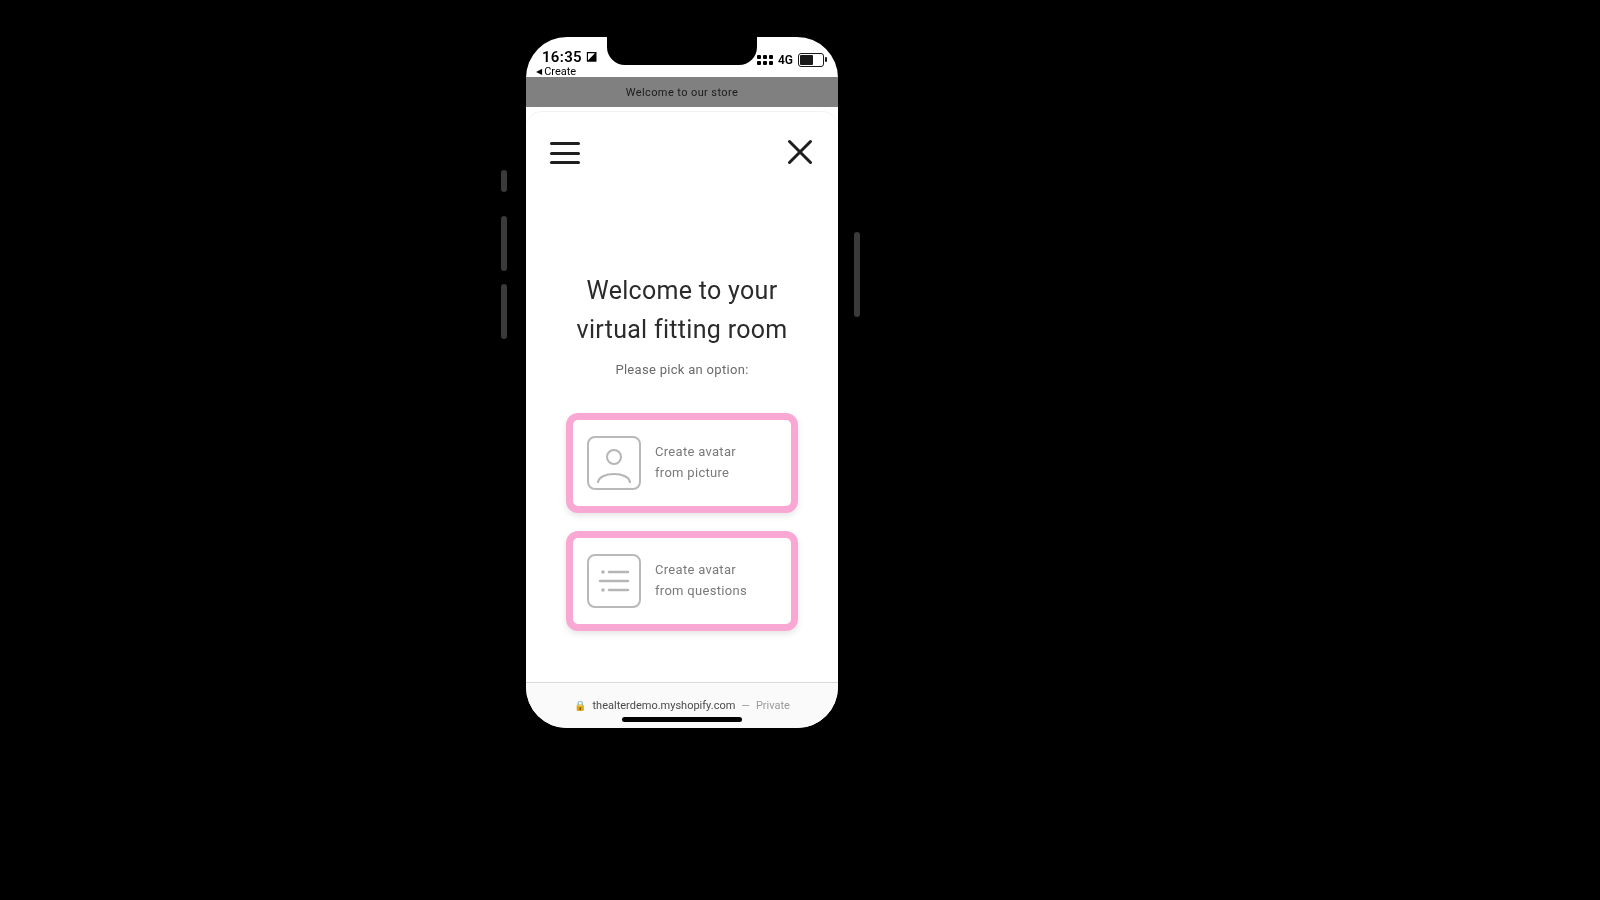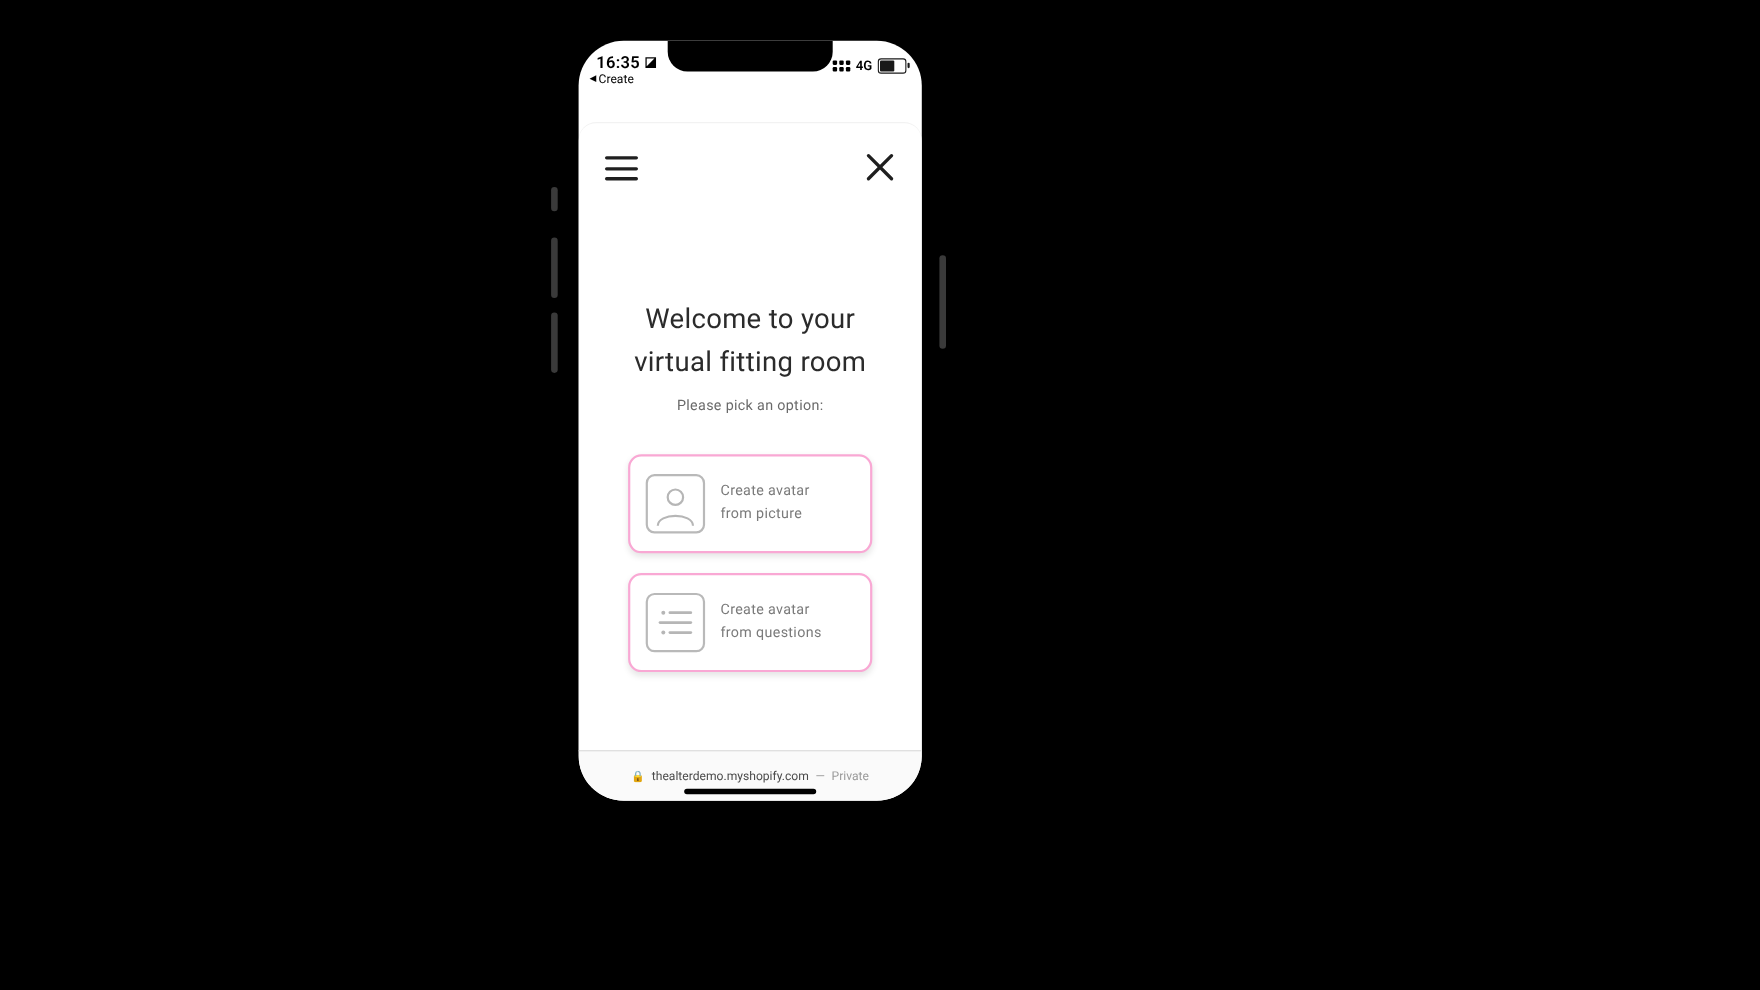--- a/index.html
+++ b/index.html
@@ -117,21 +117,21 @@
     font-size:13px; color:#6a6a6a; letter-spacing:0.3px;
   }
 
   .options{
     margin-top:36px;
     display:flex; flex-direction:column; gap:18px;
     align-items:center;
   }
   .option-card{
     width:190px;
-    border:2px solid #f9a8d4;
+    border:7px solid #f9a8d4;
     border-radius:12px;
     background:#fff;
     box-shadow:0 3px 6px rgba(0,0,0,.10);
     display:flex; align-items:center;
     padding:16px 14px;
     gap:14px;
     cursor:pointer;
   }
   .option-icon{
     width:50px;height:50px;
@@ -200,20 +200,23 @@
               <i></i>
             </span>
         </div>
       </div>
 
       <div class="back-app">
         <span class="tri">◀</span>
         <span>Create</span>
       </div>
 
+      <div class="store-banner">
+        <span>Welcome to our store</span>
+      </div>
 
       <div class="sheet">
         <div class="sheet-header">
           <button class="hamburger-btn">
             <span></span>
             <span></span>
             <span></span>
           </button>
           <button class="close-btn">
             <svg viewBox="0 0 24 24">

